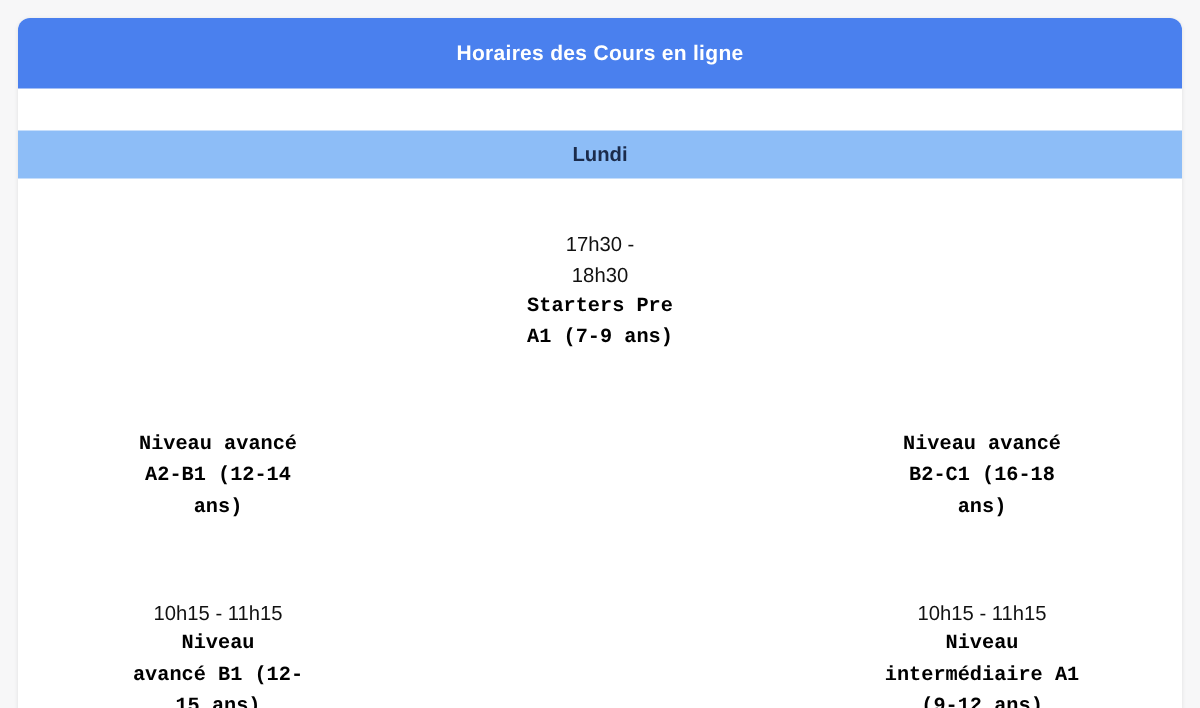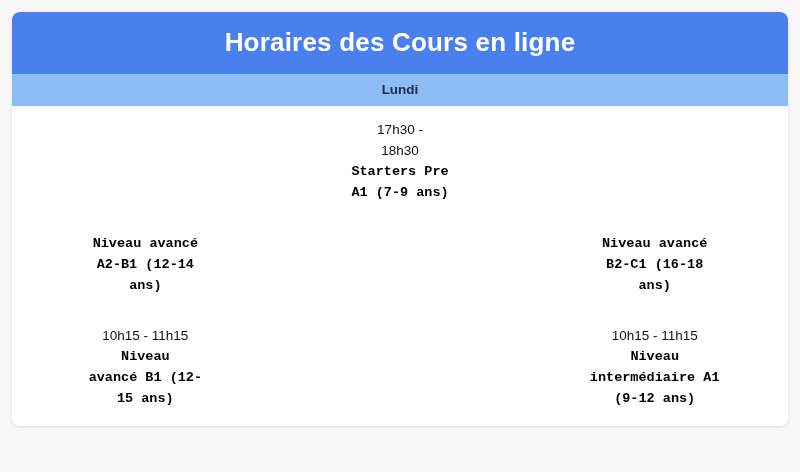--- a/index.html
+++ b/index.html
@@ -19,38 +19,40 @@
     top: 12px;
     width: 776px;
     background: #ffffff;
     border-radius: 8px;
     overflow: hidden;
     box-shadow: 0 1px 3px rgba(0,0,0,0.10);
   }
   .card-title {
     background: #4a80ee;
     color: #ffffff;
-    font-size: 26px;
+    font-size: 14px;
     font-weight: bold;
     text-align: center;
     padding: 15px 10px 16px 10px;
     letter-spacing: 0.2px;
   }
   .day-header {
     background: #8dbdf7;
     color: #1b2b4b;
     font-size: 13.5px;
     font-weight: bold;
     text-align: center;
     padding: 8px 10px 9px 10px;
+    margin-top: 28px;
   }
   .slot-row {
     display: flex;
     width: 100%;
     background: #ffffff;
+    margin-top: 20px;
   }
   .slot-cell {
     flex: 1 1 0;
     text-align: center;
     padding: 14px 12px 16px 12px;
     font-size: 13.5px;
     line-height: 1.55;
     color: #111111;
     box-sizing: border-box;
   }

